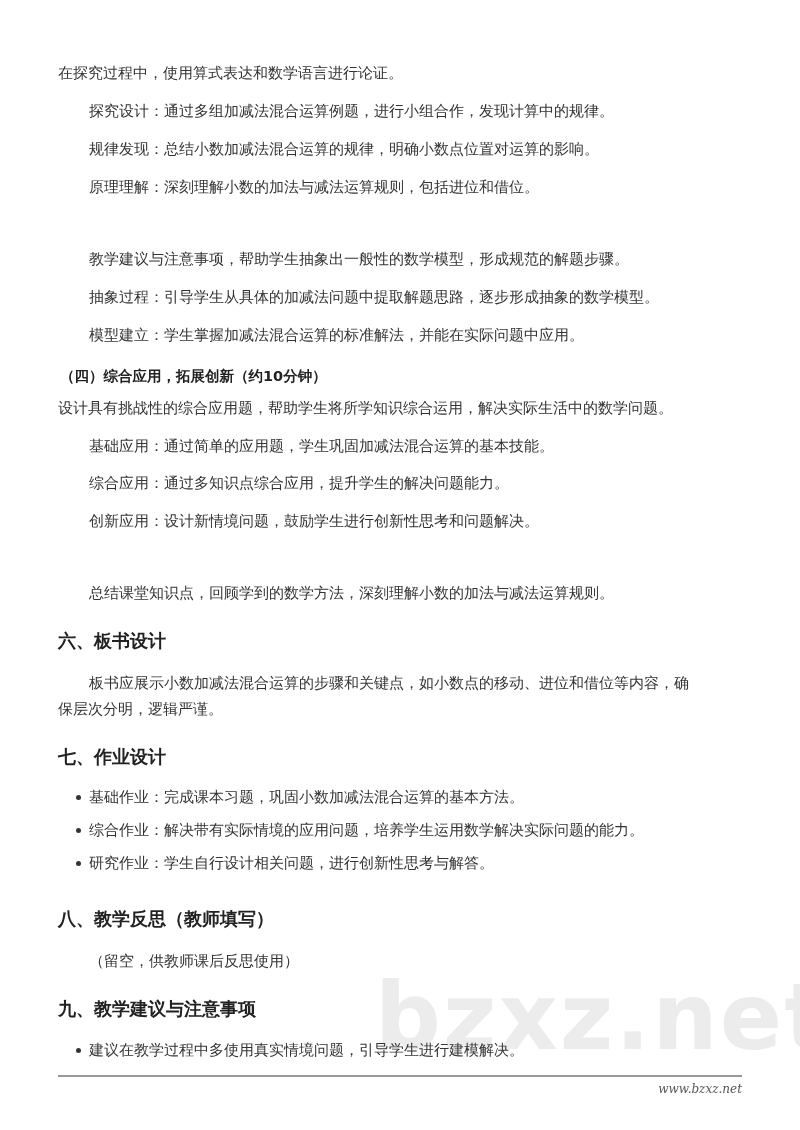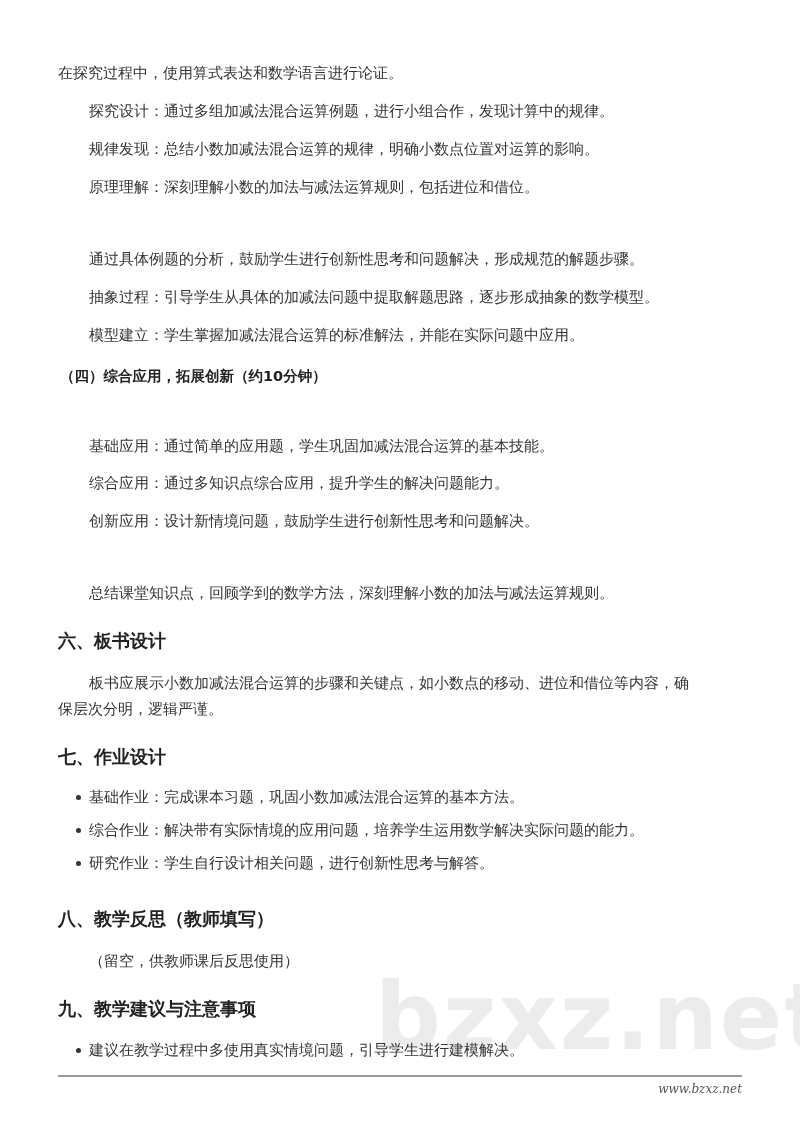--- a/index.html
+++ b/index.html
@@ -29,25 +29,26 @@
 
 <div class="watermark">bzxz.net</div>
 
 <div class="page">
 
   <div class="line p0" style="top:63px">在探究过程中，使用算式表达和数学语言进行论证。</div>
   <div class="line p1" style="top:101px">探究设计：通过多组加减法混合运算例题，进行小组合作，发现计算中的规律。</div>
   <div class="line p1" style="top:139px">规律发现：总结小数加减法混合运算的规律，明确小数点位置对运算的影响。</div>
   <div class="line p1" style="top:177px">原理理解：深刻理解小数的加法与减法运算规则，包括进位和借位。</div>
 
-  <div class="line p1" style="top:249px">通过具体例题的分析，鼓励学生进行创新性思考和问题解决，形成规范的解题步骤。</div>
+  <div class="line p1" style="top:249px">教学建议与注意事项，帮助学生抽象出一般性的数学模型，形成规范的解题步骤。</div>
   <div class="line p1" style="top:287px">抽象过程：引导学生从具体的加减法问题中提取解题思路，逐步形成抽象的数学模型。</div>
   <div class="line p1" style="top:325px">模型建立：学生掌握加减法混合运算的标准解法，并能在实际问题中应用。</div>
 
   <div class="line sub-h" style="top:366px">（四）综合应用，拓展创新（约10分钟）</div>
+  <div class="line p0" style="top:398px">设计具有挑战性的综合应用题，帮助学生将所学知识综合运用，解决实际生活中的数学问题。</div>
   <div class="line p1" style="top:436px">基础应用：通过简单的应用题，学生巩固加减法混合运算的基本技能。</div>
   <div class="line p1" style="top:473px">综合应用：通过多知识点综合应用，提升学生的解决问题能力。</div>
   <div class="line p1" style="top:511px">创新应用：设计新情境问题，鼓励学生进行创新性思考和问题解决。</div>
 
   <div class="line p1" style="top:583px">总结课堂知识点，回顾学到的数学方法，深刻理解小数的加法与减法运算规则。</div>
 
   <div class="line sec-h" style="top:629px">六、板书设计</div>
   <div class="line p1" style="top:673px">板书应展示小数加减法混合运算的步骤和关键点，如小数点的移动、进位和借位等内容，确</div>
   <div class="line p0" style="top:699px">保层次分明，逻辑严谨。</div>
 

